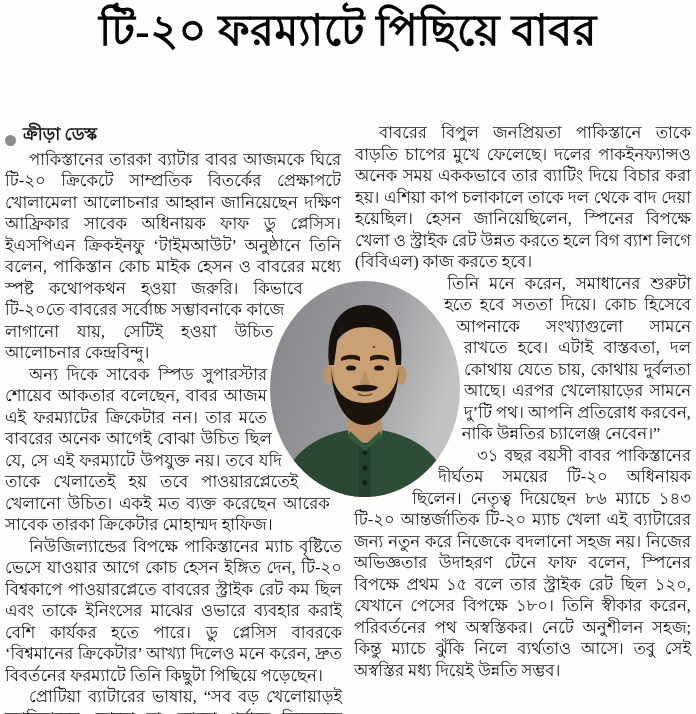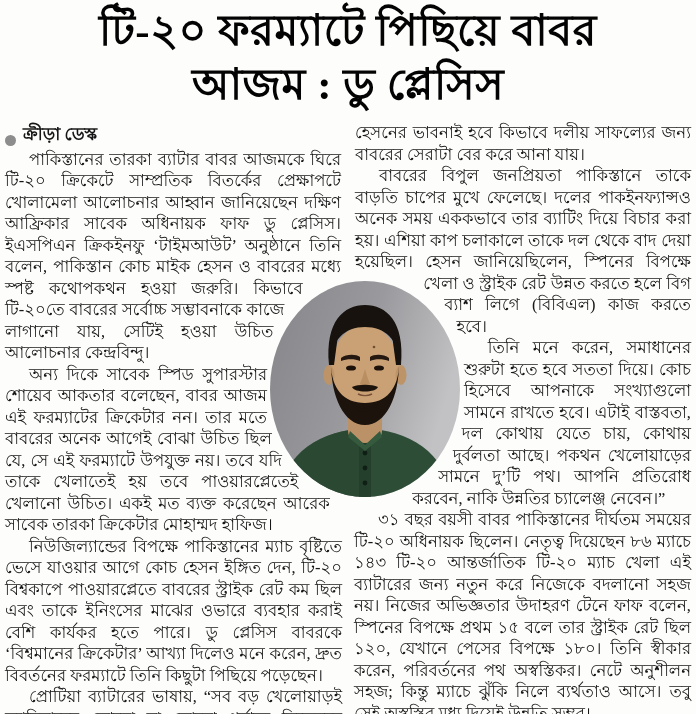--- a/index.html
+++ b/index.html
@@ -67,44 +67,42 @@
   }
   .photo svg { display:block; width:100%; height:100%; }
 </style>
 </head>
 <body>
 
 <div class="page">
 
   <h1 class="headline">
     <span>টি-২০ ফরম্যাটে পিছিয়ে বাবর</span>
-    <span>আজম : ডু প্লেসিস</span>
   </h1>
 
   <div class="columns">
 
     <div class="col">
       <div class="push-r"></div>
       <div class="wrap-r"></div>
       <div class="byline">
         <span class="bullet"></span>
         <span>ক্রীড়া ডেস্ক</span>
       </div>
       <p>পাকিস্তানের তারকা ব্যাটার বাবর আজমকে ঘিরে টি-২০ ক্রিকেটে সাম্প্রতিক বিতর্কের প্রেক্ষাপটে খোলামেলা আলোচনার আহ্বান জানিয়েছেন দক্ষিণ আফ্রিকার সাবেক অধিনায়ক ফাফ ডু প্লেসিস। ইএসপিএন ক্রিকইনফু ‘টাইমআউট’ অনুষ্ঠানে তিনি বলেন, পাকিস্তান কোচ মাইক হেসন ও বাবরের মধ্যে স্পষ্ট কথোপকথন হওয়া জরুরি। কিভাবে টি-২০তে বাবরের সর্বোচ্চ সম্ভাবনাকে কাজে লাগানো যায়, সেটিই হওয়া উচিত আলোচনার কেন্দ্রবিন্দু।</p>
       <p>অন্য দিকে সাবেক স্পিড সুপারস্টার শোয়েব আকতার বলেছেন, বাবর আজম এই ফরম্যাটের ক্রিকেটার নন। তার মতে বাবরের অনেক আগেই বোঝা উচিত ছিল যে, সে এই ফরম্যাটে উপযুক্ত নয়। তবে যদি তাকে খেলাতেই হয় তবে পাওয়ারপ্লেতেই খেলানো উচিত। একই মত ব্যক্ত করেছেন আরেক সাবেক তারকা ক্রিকেটার মোহাম্মদ হাফিজ।</p>
       <p>নিউজিল্যান্ডের বিপক্ষে পাকিস্তানের ম্যাচ বৃষ্টিতে ভেসে যাওয়ার আগে কোচ হেসন ইঙ্গিত দেন, টি-২০ বিশ্বকাপে পাওয়ারপ্লেতে বাবরের স্ট্রাইক রেট কম ছিল এবং তাকে ইনিংসের মাঝের ওভারে ব্যবহার করাই বেশি কার্যকর হতে পারে। ডু প্লেসিস বাবরকে ‘বিশ্বমানের ক্রিকেটার’ আখ্যা দিলেও মনে করেন, দ্রুত বিবর্তনের ফরম্যাটে তিনি কিছুটা পিছিয়ে পড়েছেন।</p>
       <p>প্রোটিয়া ব্যাটারের ভাষায়, “সব বড় খেলোয়াড়ই ক্যারিয়ারের কোনো না কোনো পর্যায়ে নিজেদের বদলান। টি-২০ ক্রিকেট এখন এমন জায়গায় পৌঁছেছে, যেখানে ১২০-১৩০ স্ট্রাইক রেট যথেষ্ট নয়। পাওয়ারপ্লে কাজে লাগাতে হলে ১৬০-১৯০, এমনকি ২০০-এর কাছাকাছি স্ট্রাইক রেট প্রয়োজন।’ তার মতে, একজন কোচ হিসেবে</p>
     </div>
 
     <div class="col">
       <div class="push-l"></div>
       <div class="wrap-l"></div>
-      <p class="no-indent">হেসনের ভাবনাই হবে কিভাবে দলীয় সাফল্যের জন্য বাবরের সেরাটা বের করে আনা যায়।</p>
       <p>বাবরের বিপুল জনপ্রিয়তা পাকিস্তানে তাকে বাড়তি চাপের মুখে ফেলেছে। দলের পাকইনফ্যান্সও অনেক সময় এককভাবে তার ব্যাটিং দিয়ে বিচার করা হয়। এশিয়া কাপ চলাকালে তাকে দল থেকে বাদ দেয়া হয়েছিল। হেসন জানিয়েছিলেন, স্পিনের বিপক্ষে খেলা ও স্ট্রাইক রেট উন্নত করতে হলে বিগ ব্যাশ লিগে (বিবিএল) কাজ করতে হবে।</p>
-      <p>তিনি মনে করেন, সমাধানের শুরুটা হতে হবে সততা দিয়ে। কোচ হিসেবে আপনাকে সংখ্যাগুলো সামনে রাখতে হবে। এটাই বাস্তবতা, দল কোথায় যেতে চায়, কোথায় দুর্বলতা আছে। পকথন খেলোয়াড়ের সামনে দু’টি পথ। আপনি প্রতিরোধ করবেন, নাকি উন্নতির চ্যালেঞ্জ নেবেন।”</p>
+      <p>তিনি মনে করেন, সমাধানের শুরুটা হতে হবে সততা দিয়ে। কোচ হিসেবে আপনাকে সংখ্যাগুলো সামনে রাখতে হবে। এটাই বাস্তবতা, দল কোথায় যেতে চায়, কোথায় দুর্বলতা আছে। এরপর খেলোয়াড়ের সামনে দু’টি পথ। আপনি প্রতিরোধ করবেন, নাকি উন্নতির চ্যালেঞ্জ নেবেন।”</p>
       <p>৩১ বছর বয়সী বাবর পাকিস্তানের দীর্ঘতম সময়ের টি-২০ অধিনায়ক ছিলেন। নেতৃত্ব দিয়েছেন ৮৬ ম্যাচে ১৪৩ টি-২০ আন্তর্জাতিক টি-২০ ম্যাচ খেলা এই ব্যাটারের জন্য নতুন করে নিজেকে বদলানো সহজ নয়। নিজের অভিজ্ঞতার উদাহরণ টেনে ফাফ বলেন, স্পিনের বিপক্ষে প্রথম ১৫ বলে তার স্ট্রাইক রেট ছিল ১২০, যেখানে পেসের বিপক্ষে ১৮০। তিনি স্বীকার করেন, পরিবর্তনের পথ অস্বস্তিকর। নেটে অনুশীলন সহজ; কিন্তু ম্যাচে ঝুঁকি নিলে ব্যর্থতাও আসে। তবু সেই অস্বস্তির মধ্য দিয়েই উন্নতি সম্ভব।</p>
     </div>
 
   </div>
 
   <div class="photo">
     <svg viewBox="0 0 190 216" xmlns="http://www.w3.org/2000/svg" role="img" aria-label="portrait">
       <defs>
         <linearGradient id="bgGrad" x1="0" y1="0" x2="1" y2="0.35">
           <stop offset="0" stop-color="#85858a"></stop>

